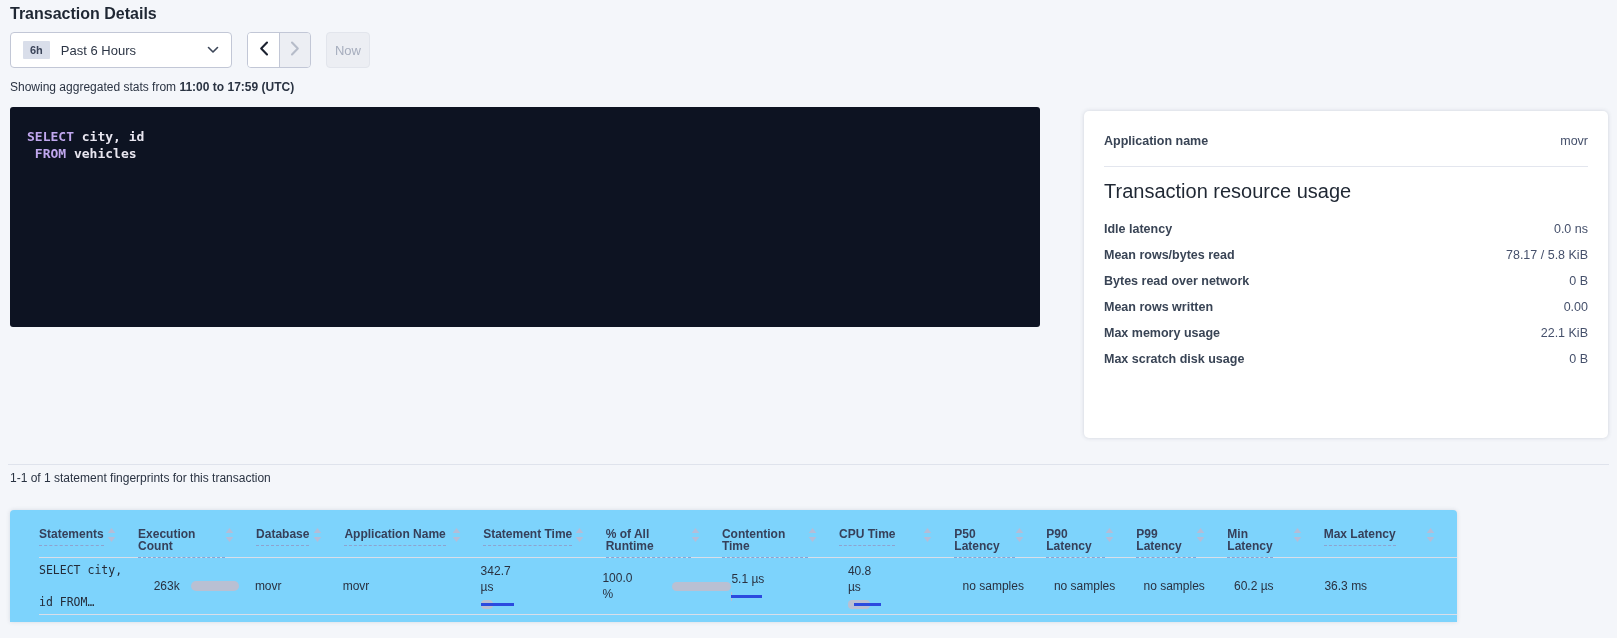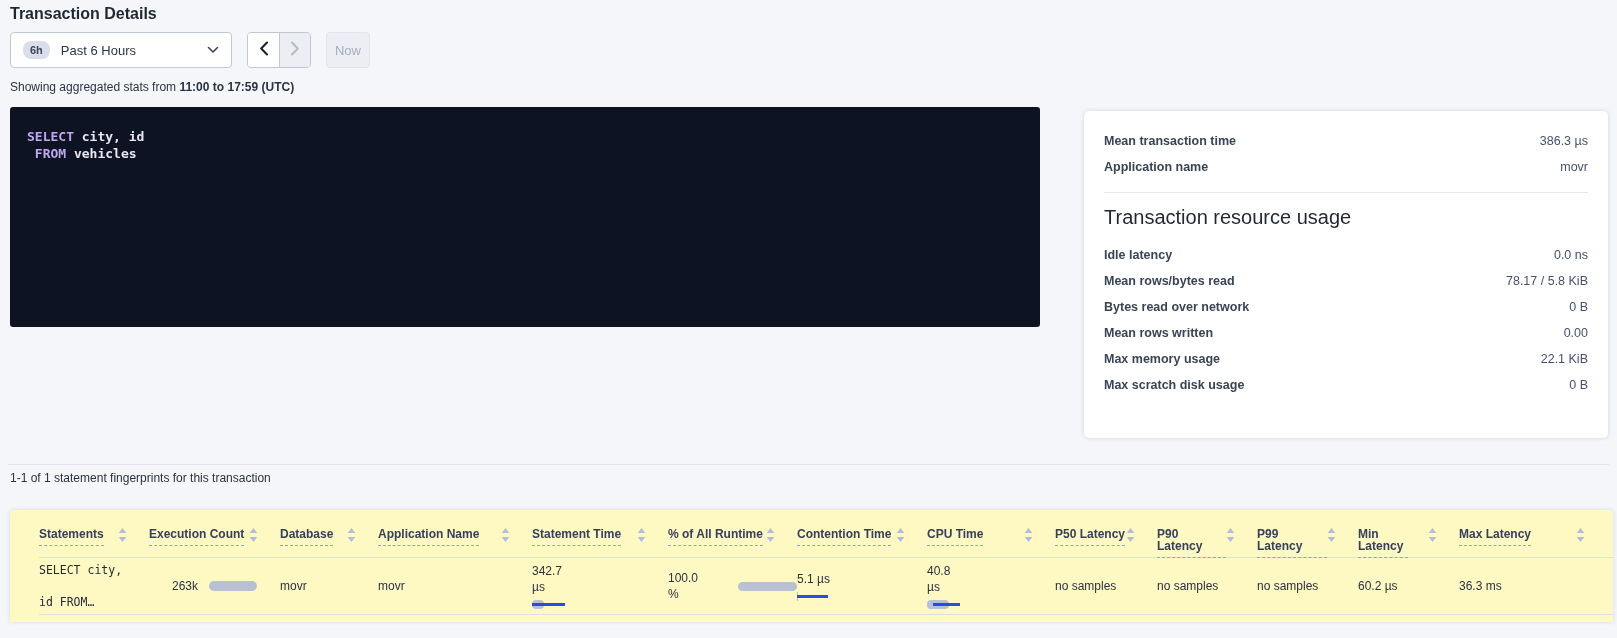--- a/index.html
+++ b/index.html
@@ -11,21 +11,21 @@
     color:#242b38;
   }
   
   .page-title { position:absolute; left:10px; top:5px; font-size:16px; font-weight:700; color:#1f2733; }
   .controls { position:absolute; left:10px; top:32px; display:flex; align-items:center; }
   .time-dropdown {
     width:222px; height:36px; background:#fff; border:1px solid #c2c7d6; border-radius:4px;
     display:flex; align-items:center; padding:0 12px; cursor:pointer;
   }
   .time-badge { background:#d9deea; color:#3c455a; font-size:11px; font-weight:700;
-    padding:3px 7px; border-radius:8px; }
+    padding:3px 7px; border-radius:1px; }
   .time-label { font-size:13px; color:#2c3545; margin-left:11px; }
   .chev-down { margin-left:auto; display:flex; }
   .pager { display:flex; margin-left:15px; border:1px solid #c2c7d6; border-radius:4px; overflow:hidden; height:36px; }
   .pager-btn { width:31px; display:flex; align-items:center; justify-content:center; background:#fff; cursor:pointer; }
   .pager-btn.disabled { background:#eceef3; cursor:default; }
   .pager-btn + .pager-btn { border-left:1px solid #c2c7d6; }
   .now-btn { margin-left:15px; height:36px; width:44px; background:#eceef3; border:1px solid #e2e5ec;
     border-radius:4px; color:#a6adbd; font-size:13px; display:flex; align-items:center; justify-content:center; cursor:default; }
   .agg-caption { position:absolute; left:10px; top:80px; font-size:12px; color:#2a3342; }
   .agg-caption .bold { font-weight:700; }
@@ -48,22 +48,22 @@
   .kv-row { height:26px; display:flex; align-items:center; justify-content:space-between; }
   .kv-label { font-size:12.5px; font-weight:700; color:#394455; }
   .kv-value { font-size:12.5px; color:#45506b; }
   .panel-divider { border:none; border-top:1px solid #e3e6ee; margin:12px 0 13px 0; }
   .resource-heading { font-size:20px; font-weight:400; color:#1f2733; margin:3px 0 13px 0; }
 
   
   .section-divider { position:absolute; left:8px; top:464px; width:1601px; border:none; border-top:1px solid #dfe3ec; }
   .stmt-caption { position:absolute; left:10px; top:471px; font-size:12px; color:#2a3342; }
   .table-card {
-    position:absolute; left:10px; top:510px; width:1603px; height:112px;
-    background:#fef9c3; border-radius:4px 4px 0 0; box-shadow:0 0 4px rgba(50,60,90,.15);
+    position:absolute; left:10px; top:510px; width:1447px; height:112px;
+    background:#7dd3fc; border-radius:4px 4px 0 0; box-shadow:0 0 4px rgba(50,60,90,.15);
     padding-left:29px;
   }
   .thead { display:flex; height:48px; border-bottom:1px solid #d9dee9; }
   .th { display:flex; align-items:flex-start; padding-top:18px; cursor:pointer; }
   .th-label { font-size:12px; font-weight:700; color:#36405a; padding-bottom:5px;
     border-bottom:1px dashed #8da3cf; line-height:12px; }
   .sort-icon { margin-left:auto; margin-right:22px; margin-top:0; display:flex; }
   .trow { display:flex; height:57px; border-bottom:1px solid #d9dee9; }
   .td { display:flex; flex-direction:column; justify-content:center; font-size:12px; color:#2a3140; }
   .td-inline { flex-direction:row; align-items:center; }
@@ -118,24 +118,20 @@
 <div class="sql-box">
   <div>
       <div class="sql-line"><span class="sql-kw">SELECT</span><span> city, id</span></div>
       <div class="sql-line"><span> </span><span class="sql-kw">FROM</span><span> vehicles</span></div>
     </div>
 </div>
 
 <div class="summary-panel">
   <div>
       <div class="kv-row">
-        <span class="kv-label">Mean transaction time</span>
-        <span class="kv-value">386.3 µs</span>
-      </div>
-      <div class="kv-row">
         <span class="kv-label">Application name</span>
         <span class="kv-value">movr</span>
       </div>
     </div>
   <hr class="panel-divider">
   <div class="resource-heading">Transaction resource usage</div>
   <div>
       <div class="kv-row">
         <span class="kv-label">Idle latency</span>
         <span class="kv-value">0.0 ns</span>

